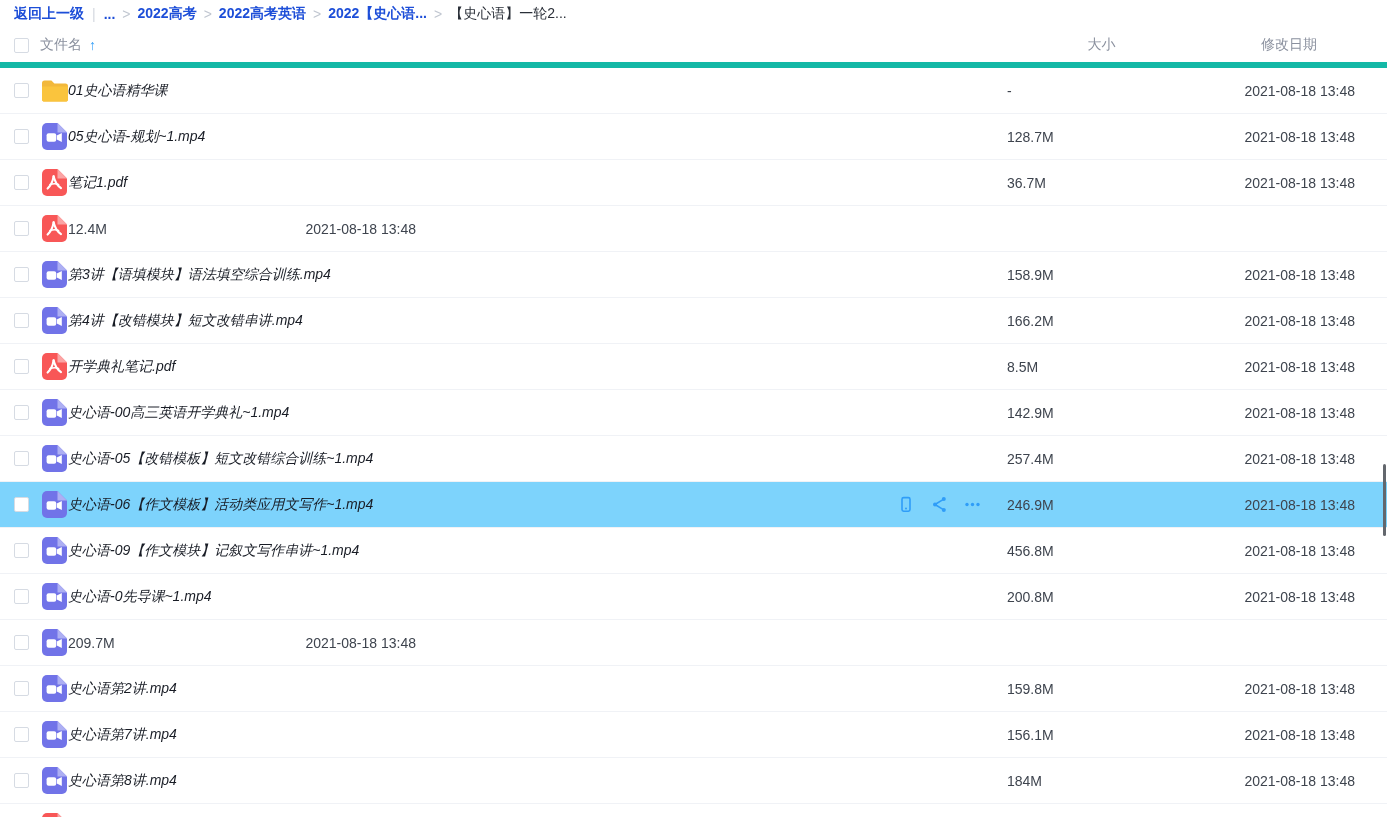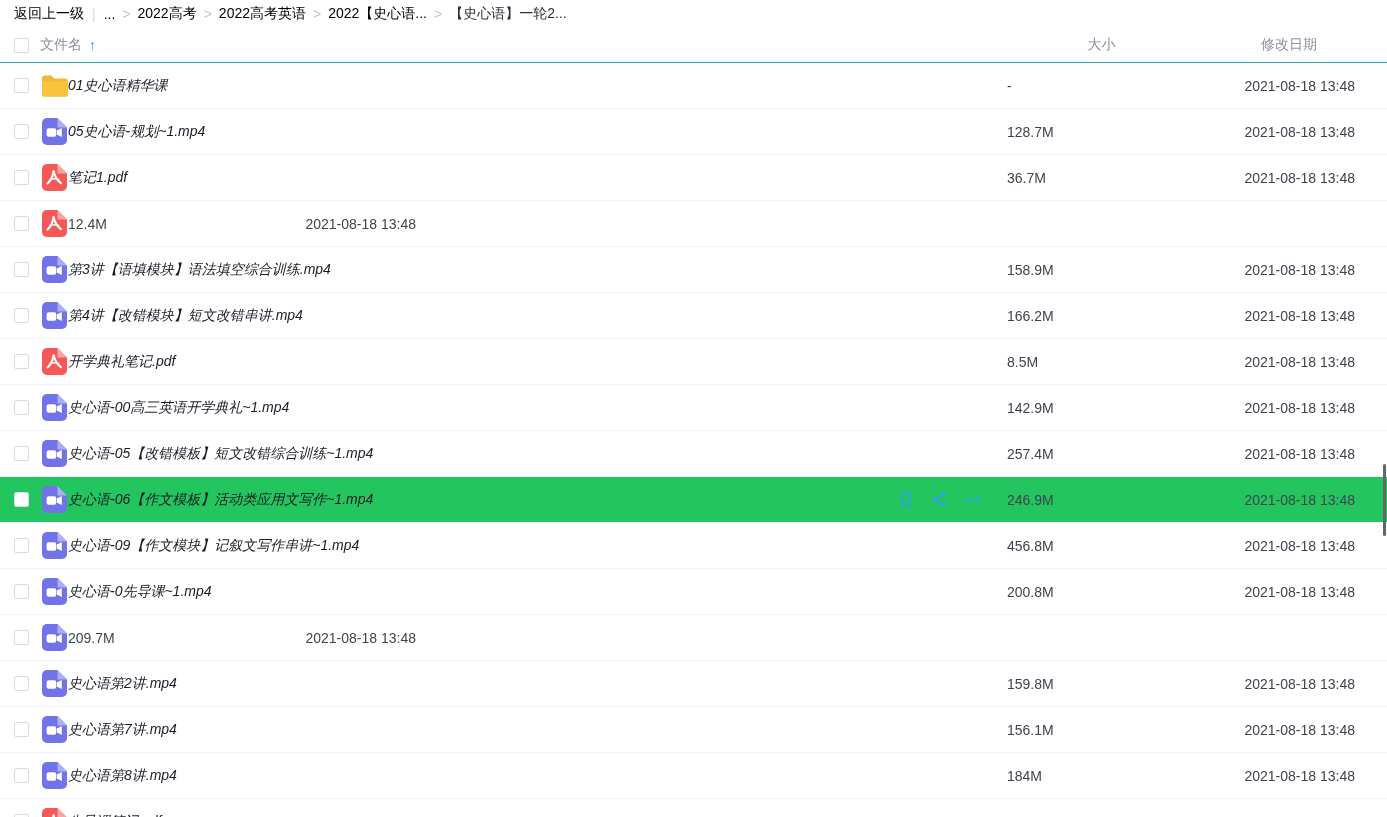--- a/index.html
+++ b/index.html
@@ -3,33 +3,33 @@
 <meta charset="utf-8">
 <style>
   html,body{margin:0;padding:0;}
   body{
     width:1387px;height:817px;overflow:hidden;background:#ffffff;
     font-family:"Liberation Sans","DejaVu Sans",sans-serif;
     font-size:14px;color:#1b2028;position:relative;
   }
   
   .breadcrumb{height:28px;display:flex;align-items:center;padding-left:14px;white-space:nowrap;}
-  .bc-link{color:#000000;cursor:pointer;}
+  .bc-link{color:#1d4ed8;cursor:pointer;font-weight:bold;}
   .bc-pipe{color:#d3d8df;margin:0 8px;}
   .bc-sep{color:#c0c6d0;margin:0 7px;}
   .bc-current{color:#2a2f38;}
   
-  .list-header{height:34px;display:flex;align-items:center;color:#8a909e;border-bottom:1px solid #14b8a6;}
+  .list-header{height:34px;display:flex;align-items:center;color:#8a909e;border-bottom:6px solid #14b8a6;}
   .lh-name{flex:1;margin-left:11px;display:flex;align-items:center;cursor:pointer;}
   .sort-arrow{color:#2f9df8;font-weight:bold;margin-left:7px;font-size:14px;}
   .lh-size{width:180px;flex:none;box-sizing:border-box;padding-left:9px;text-align:center;}
   .lh-date{width:200px;flex:none;box-sizing:border-box;text-align:right;padding-right:70px;}
   
   .row{height:45px;display:flex;align-items:center;border-bottom:1px solid #f0f2f6;cursor:pointer;}
-  .row.highlighted{background:#22c55e;}
+  .row.highlighted{background:#7dd3fc;}
   .checkbox{width:13px;height:13px;flex:none;margin-left:14px;border:1px solid #d6dbe3;border-radius:2px;background:#fff;}
   .col-icon{width:26px;flex:none;margin-left:13px;display:flex;align-items:center;}
   .col-name{flex:1;margin-left:0;color:#181c25;white-space:nowrap;overflow:hidden;text-overflow:ellipsis;font-style:italic;}
   .col-actions{width:120px;flex:none;display:flex;justify-content:flex-end;align-items:center;gap:15px;padding-right:26px;box-sizing:border-box;}
   .action-btn{width:18px;height:18px;display:flex;align-items:center;justify-content:center;cursor:pointer;}
   .col-size{width:180px;flex:none;color:#3e444e;}
   .col-date{width:200px;flex:none;box-sizing:border-box;text-align:right;padding-right:32px;color:#3e444e;}
   
   .scroll-thumb{position:absolute;right:1px;top:464px;width:3px;height:72px;background:#63676d;border-radius:2px;}
 </style>

